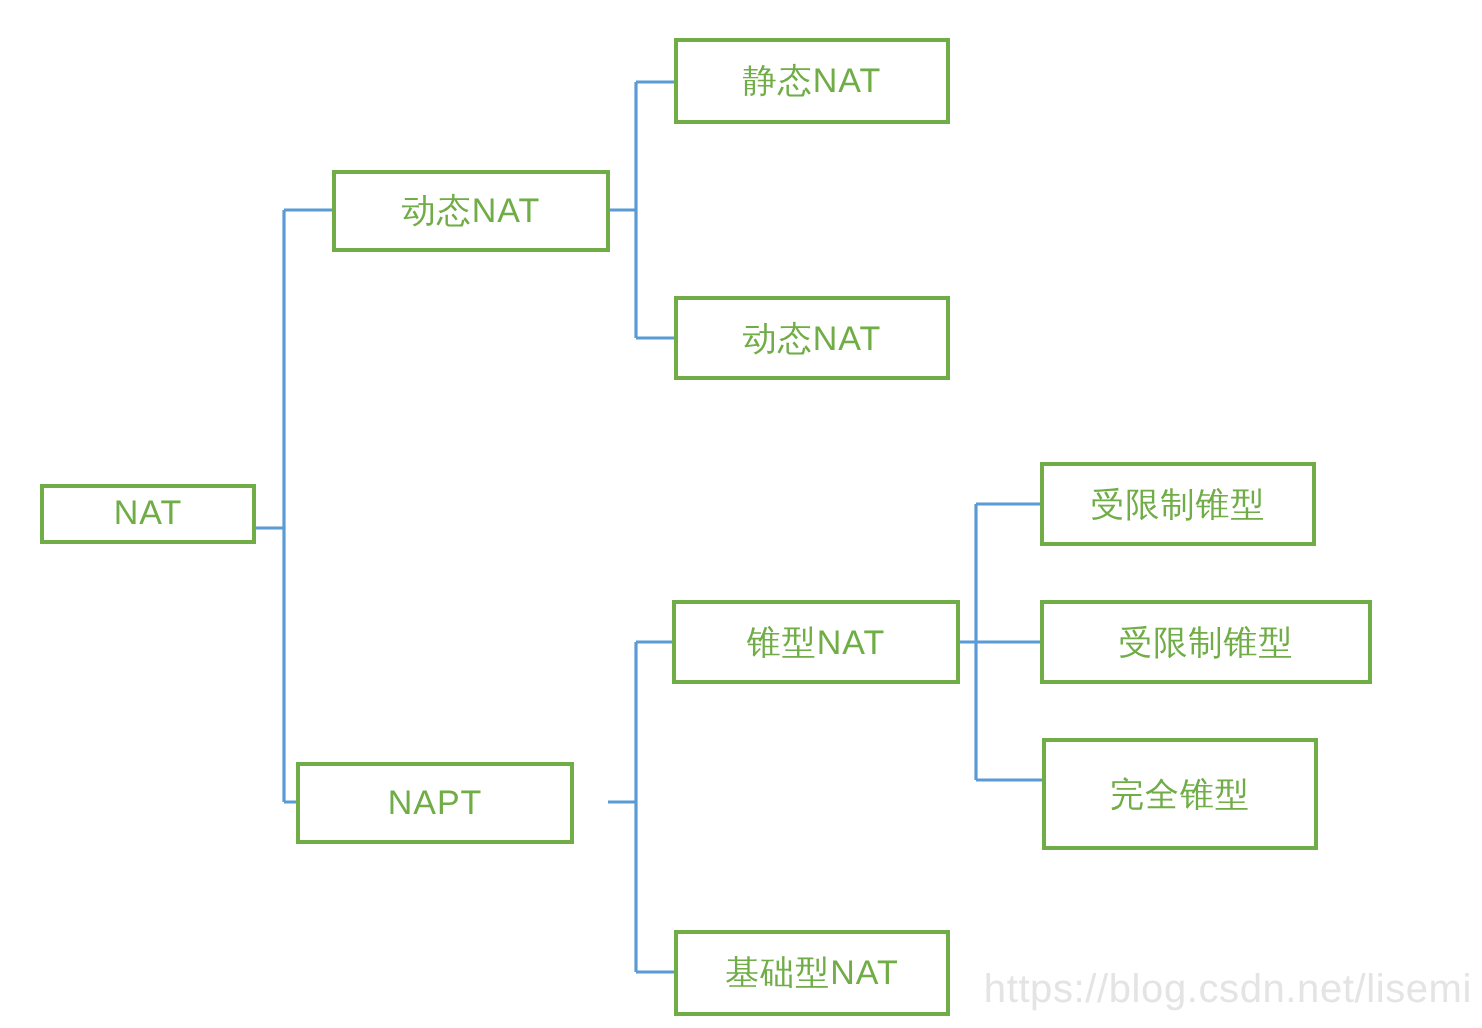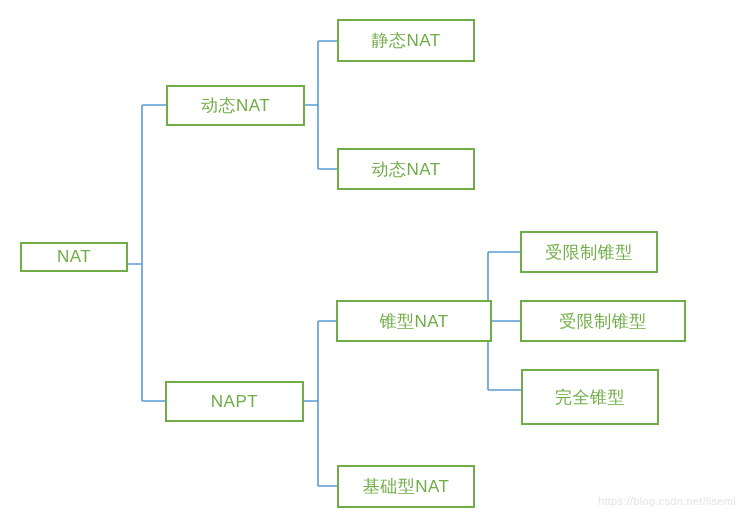--- a/index.html
+++ b/index.html
@@ -37,21 +37,21 @@
     align-items: center;
     justify-content: center;
     font-size: 17px;
     letter-spacing: 0.5px;
     white-space: nowrap;
   }
   .watermark {
     position: absolute;
     right: 5px;
     bottom: 7px;
-    font-size: 11px;
+    font-size: 20px;
     color: var(--watermark-text);
     letter-spacing: 0.3px;
     margin-top: 48px;
   }
 </style>
 </head>
 <body>
 
 <div id="canvas">
 
@@ -71,25 +71,25 @@
   </div>
 
   <div class="node" style="left:337px; top:19px; width:138px; height:43px">
     <span>静态NAT</span>
   </div>
 
   <div class="node" style="left:337px; top:148px; width:138px; height:42px">
     <span>动态NAT</span>
   </div>
 
-  <div class="node" style="left:165px; top:381px; width:139px; height:41px">
+  <div class="node" style="left:148px; top:381px; width:139px; height:41px">
     <span>NAPT</span>
   </div>
 
-  <div class="node" style="left:336px; top:300px; width:156px; height:42px">
+  <div class="node" style="left:336px; top:300px; width:144px; height:42px">
     <span>锥型NAT</span>
   </div>
 
   <div class="node" style="left:520px; top:231px; width:138px; height:42px">
     <span>受限制锥型</span>
   </div>
 
   <div class="node" style="left:520px; top:300px; width:166px; height:42px">
     <span>受限制锥型</span>
   </div>

